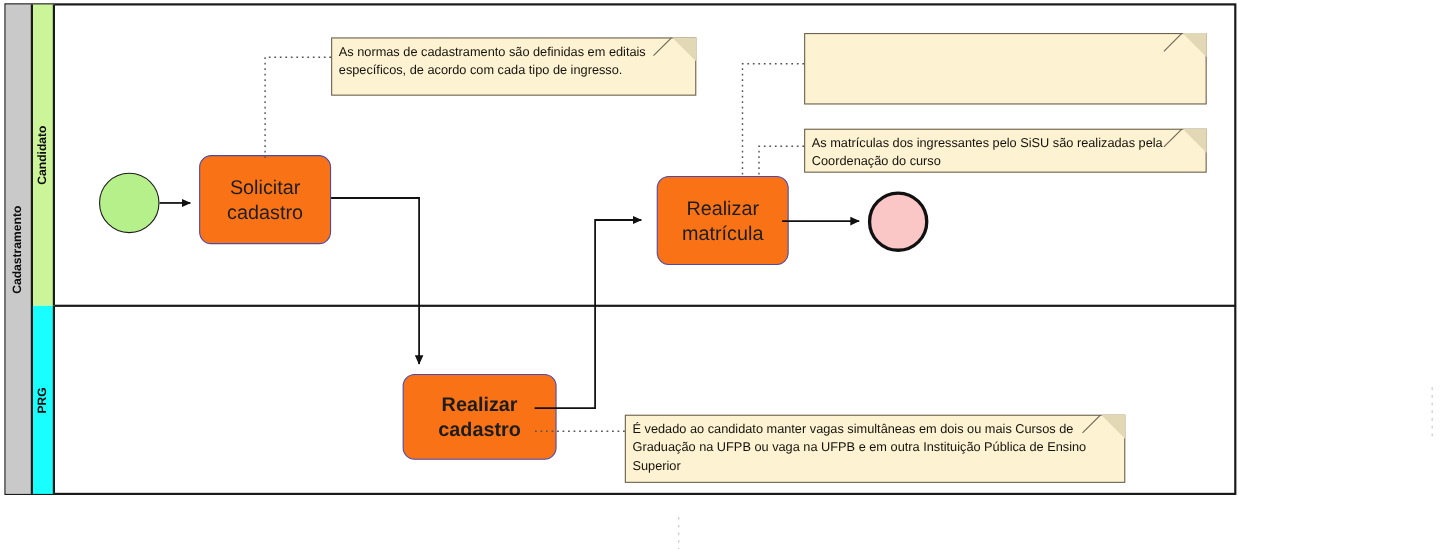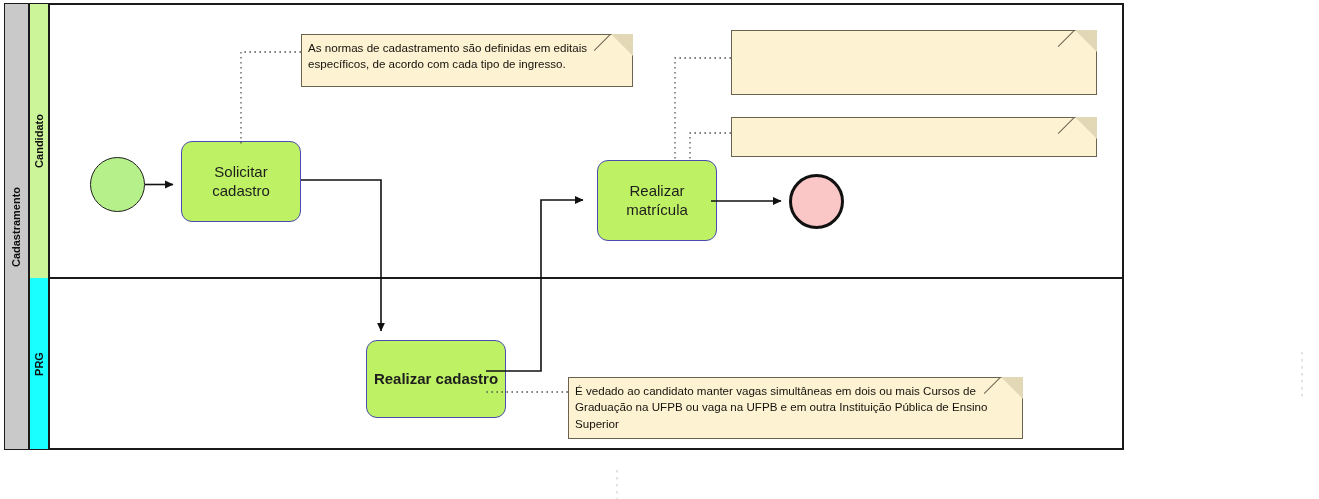--- a/index.html
+++ b/index.html
@@ -57,28 +57,28 @@
     color: #0d0d0d;
   }
   .lane-header.lane-candidato { background: #ccf599; }
   .lane-header.lane-prg { background: #19ffff; }
   .lane-divider {
     border-top: 2px solid #1a1a1a;
   }
 
   
   .task {
-    background: #bef264;
+    background: #f97316;
     border: 1.6px solid #4a4ab0;
     border-radius: 11px;
     display: flex;
     align-items: center;
     justify-content: center;
     text-align: center;
-    font-size: 15px;
+    font-size: 18px;
     color: #1d1d1d;
     line-height: 1.25;
     padding: 2px 6px;
   }
 
   
   .event {
     border-radius: 50%;
     box-sizing: border-box;
   }
@@ -159,20 +159,21 @@
   </div>
 
   <div class="abs annot" style="left:731px; top:30px; width:366px; height:65px;">
     <span class="fold" style="border-top:22px solid #e3d8b6; border-left:22px solid transparent;"></span>
     <span class="abs" style="right:-1px; top:-1px; width:23px; height:23px; border-left:1.3px solid #6b6250; transform:rotate(45deg); transform-origin: top left; left:auto;"></span>
   </div>
 
   <div class="abs annot" style="left:731px; top:117px; width:366px; height:40px;">
     <span class="fold" style="border-top:22px solid #e3d8b6; border-left:22px solid transparent;"></span>
     <span class="abs" style="right:-1px; top:-1px; width:23px; height:23px; border-left:1.3px solid #6b6250; transform:rotate(45deg); transform-origin: top left; left:auto;"></span>
+    <div class="annot-text">As matrículas dos ingressantes pelo SiSU são realizadas pela Coordenação do curso</div>
   </div>
 
   <div class="abs annot" style="left:568px; top:377px; width:455px; height:62px;">
     <span class="fold" style="border-top:22px solid #e3d8b6; border-left:22px solid transparent;"></span>
     <span class="abs" style="right:-1px; top:-1px; width:23px; height:23px; border-left:1.3px solid #6b6250; transform:rotate(45deg); transform-origin: top left; left:auto;"></span>
     <div class="annot-text">É vedado ao candidato manter vagas simultâneas em dois ou mais Cursos de Graduação na UFPB ou vaga na UFPB e em outra Instituição Pública de Ensino Superior</div>
   </div>
 
   <svg id="wires" width="1319" height="499">
     <defs>

